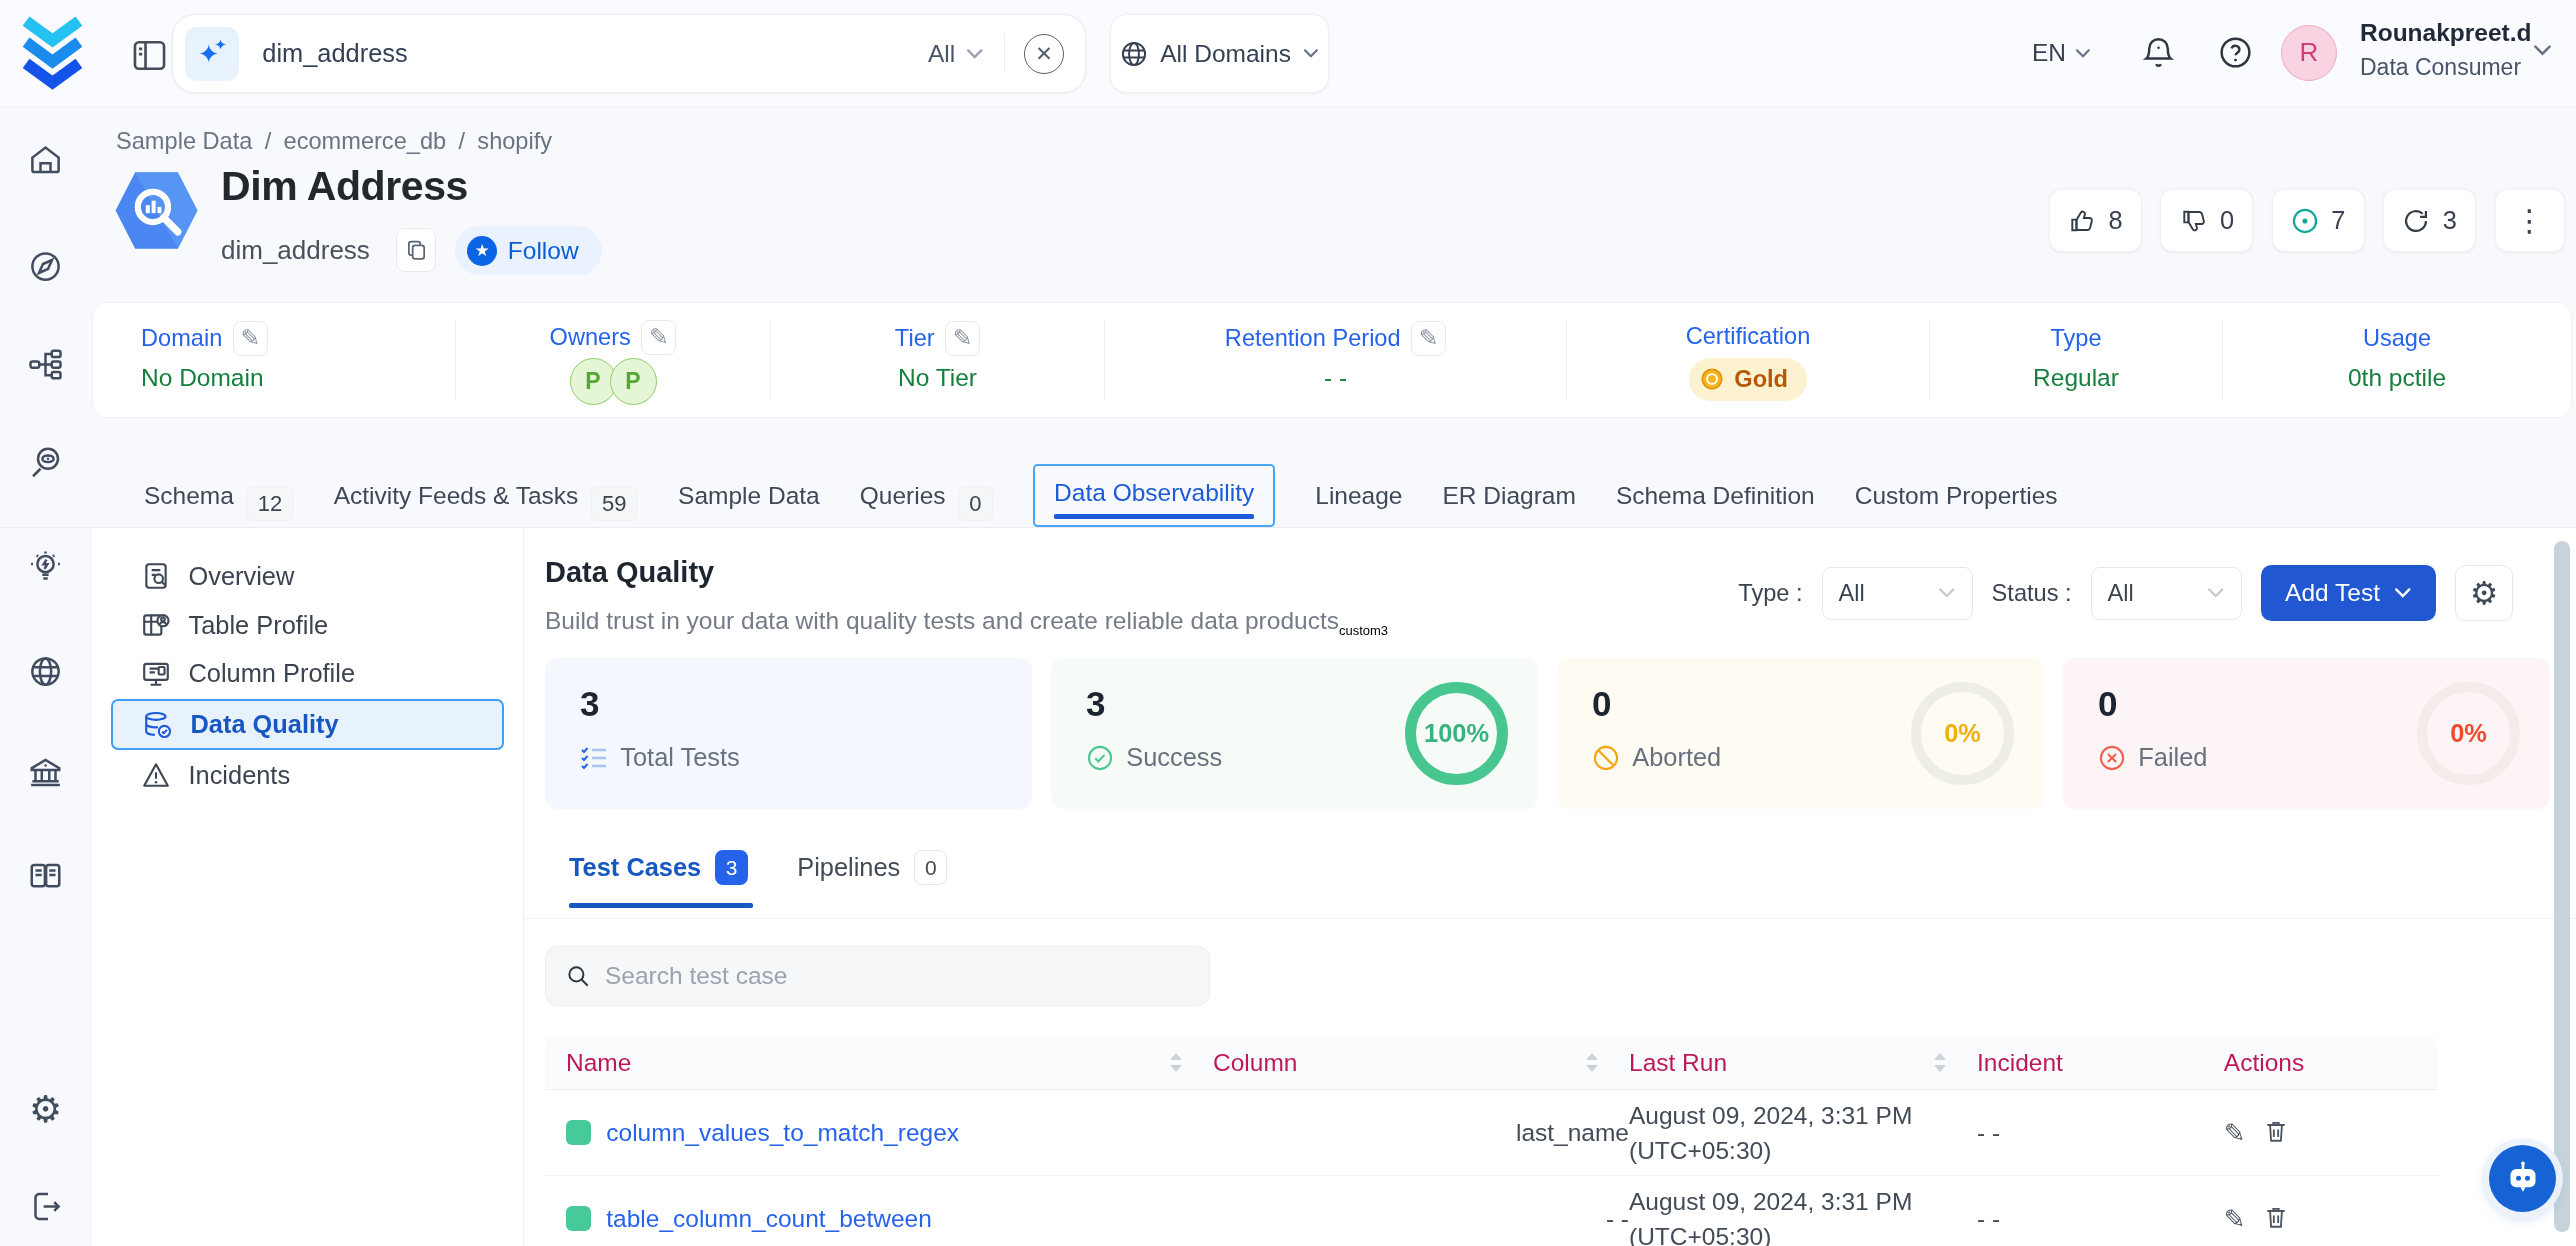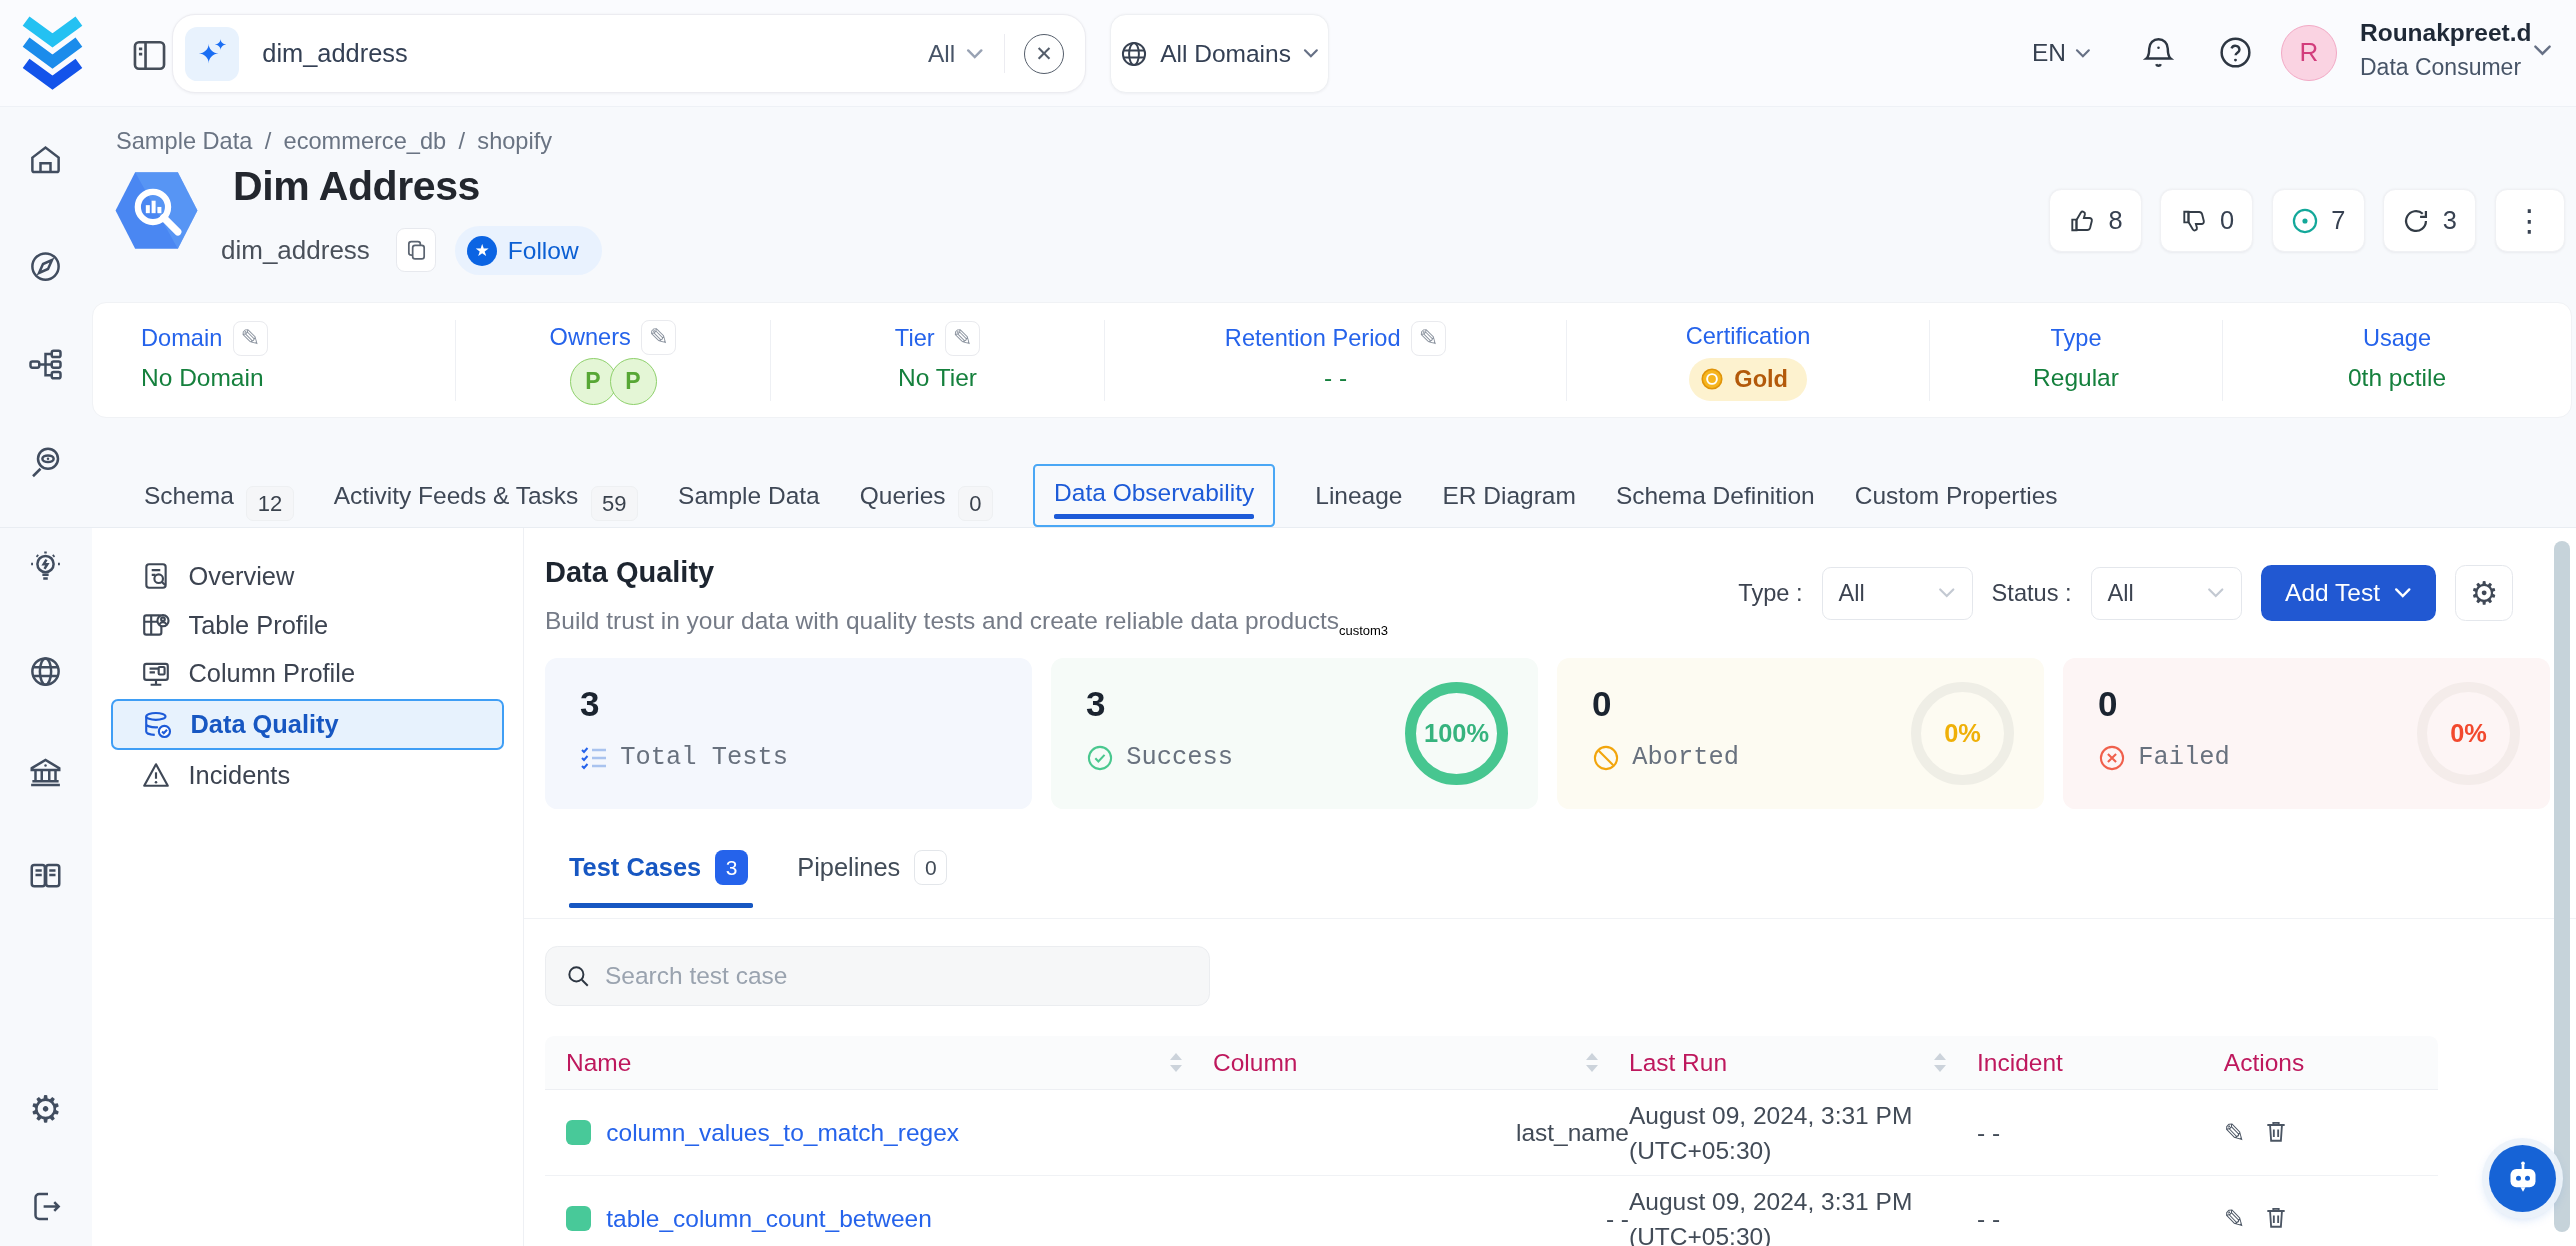--- a/index.html
+++ b/index.html
@@ -32,21 +32,21 @@
   .userblock { position:absolute; left:2360px; top:19px; }
   .userblock .uname { font-size:24.5px; font-weight:bold; color:#1f2937; }
   .userblock .urole { font-size:23px; color:#475467; margin-top:7px; }
   .user-caret { position:absolute; left:2533px; top:44px; color:#667085; }
   .caret { color:#98a2b3; }
 
   
   .breadcrumb { position:absolute; left:116px; top:128px; display:flex; gap:12.3px; font-size:23.6px; color:#6a7483; }
   .crumb { color:#6a7483; }
   .hexicon { position:absolute; left:112px; top:166px; }
-  .page-title { position:absolute; left:233px; top:163px; font-size:41px; font-weight:bold; color:#23272e; letter-spacing:-0.4px; }
+  .page-title { position:absolute; left:221px; top:163px; font-size:41px; font-weight:bold; color:#23272e; letter-spacing:-0.4px; }
   .entity-name { position:absolute; left:221px; top:235px; font-size:26px; color:#49505a; }
   .copy-btn { position:absolute; left:396px; top:228px; width:40px; height:44px; border:0.9px solid #e7e9ee; border-radius:8.8px; background:#fff; display:flex; align-items:center; justify-content:center; color:#5b6471; }
   .follow-pill { position:absolute; left:455px; top:226px; height:49px; border-radius:24.5px; background:#e9f2fe; display:flex; align-items:center; gap:10.5px; padding:0 23px 0 12.3px; }
   .follow-star { width:30px; height:30px; border-radius:50%; background:#0b64e3; color:#fff; font-size:16.6px; display:flex; align-items:center; justify-content:center; }
   .follow-label { font-size:24.5px; color:#0b5fd3; }
   .stats { position:absolute; top:189px; left:2049px; display:flex; gap:18.4px; }
   .stat-btn { height:63px; min-width:93px; padding:0 15.8px; background:#fff; border:0.9px solid #f0f1f4; border-radius:12.3px; box-shadow:0 0.9px 2.6px rgba(16,24,40,.06); display:flex; align-items:center; justify-content:center; gap:12.3px; font-size:25.4px; color:#374151; }
   .stat-btn.narrow { min-width:70px; }
 
   
@@ -88,21 +88,21 @@
   .ctl-label { font-size:23.6px; color:#3c4350; }
   .select { width:151px; height:53px; background:#fff; border:0.9px solid #e4e7ec; border-radius:8.8px; display:flex; align-items:center; justify-content:space-between; padding:0 15.8px; font-size:23.6px; color:#3c4350; }
   .select .caret { color:#c3c9d2; }
   .add-test { height:56px; padding:0 24.5px; background:#2158d2; border:none; border-radius:10.5px; color:#fff; font-size:24.5px; font-family:inherit; display:flex; align-items:center; gap:14px; }
   .gear-btn { width:58px; height:56px; background:#fff; border:0.9px solid #e4e7ec; border-radius:10.5px; display:flex; align-items:center; justify-content:center; color:#3f4856; }
 
   
   .cards { position:absolute; left:453px; top:130px; display:flex; gap:19px; }
   .card { width:487px; height:151px; border-radius:12.3px; position:relative; padding:26px 0 0 35px; }
   .card .cnum { font-size:35px; font-weight:bold; color:#1b2430; }
-  .card .clabelrow { display:flex; align-items:center; gap:12.3px; margin-top:19px;font-family:Liberation Mono, monospace; }
+  .card .clabelrow { display:flex; align-items:center; gap:12.3px; margin-top:19px; }
   .card .clabel { font-size:25.4px; color:#68717e; }
   .card.total { background:#f4f7fd; }
   .card.success { background:#f6fbf8; }
   .card.aborted { background:#fdfbf2; }
   .card.failed { background:#fdf5f5; }
   .ring { position:absolute; right:30px; top:23.6px; width:103px; height:103px; border-radius:50%; display:flex; align-items:center; justify-content:center; font-size:25.4px; font-weight:bold; }
   .ring.green { border:11.4px solid #47c690; color:#36b37e; }
   .ring.amber { border:10.5px solid #efeee6; color:#efb008; }
   .ring.red { border:10.5px solid #f4ecea; color:#f2492e; }
 

